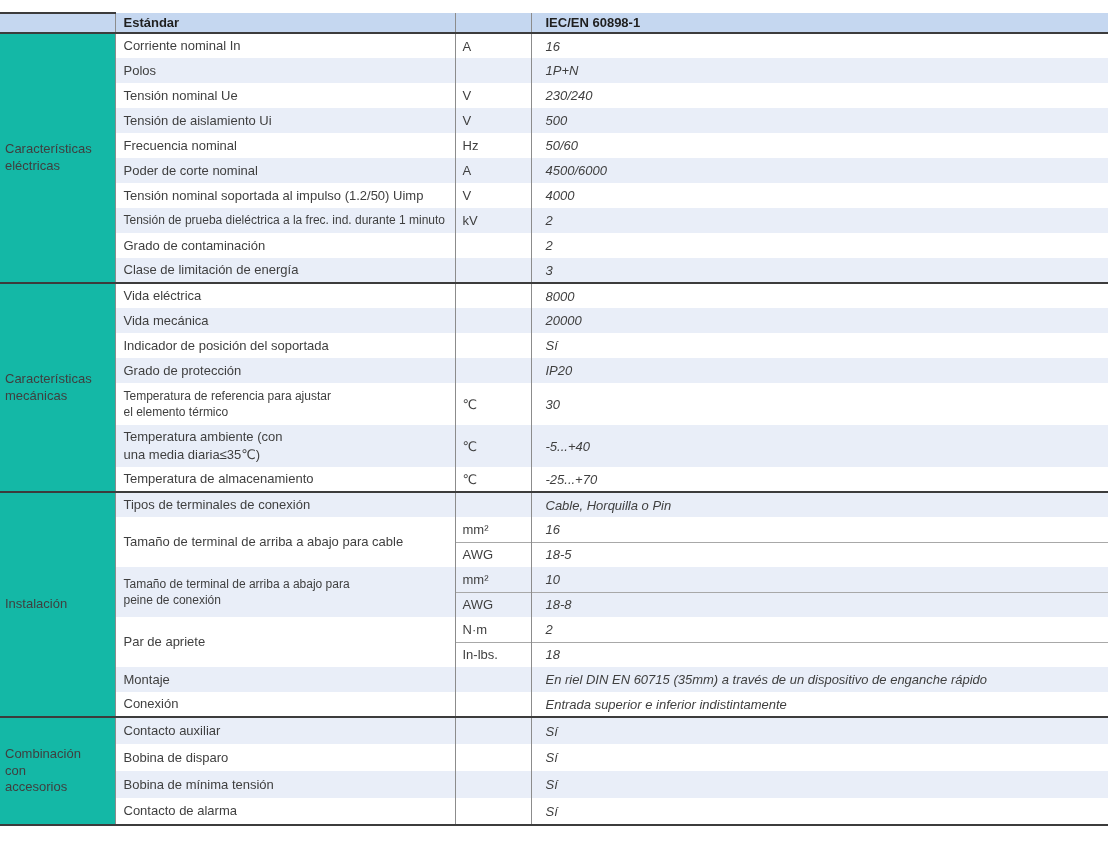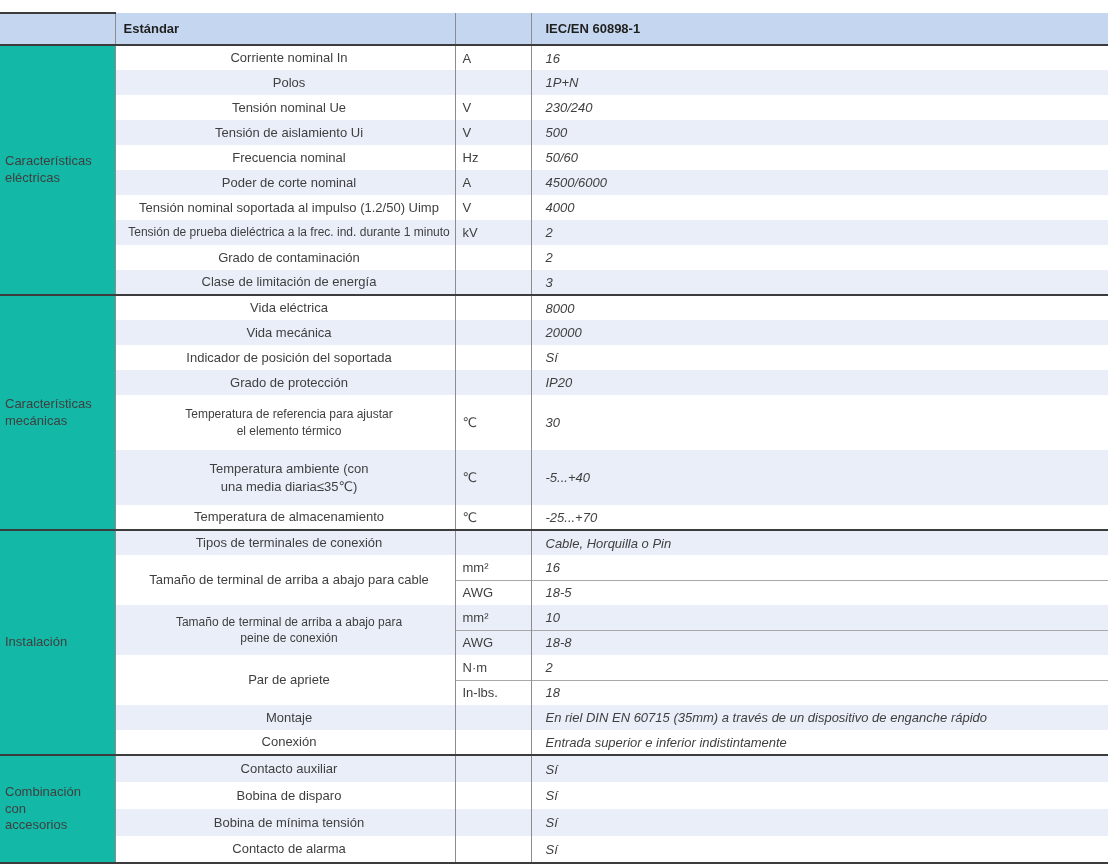--- a/index.html
+++ b/index.html
@@ -24,52 +24,51 @@
     font-size: 13px;
     color: var(--text);
   }
   col.c1 { width: 115px; }
   col.c2 { width: 340px; }
   col.c3 { width: 76px; }
   col.c4 { width: 577px; }
 
   th, td { padding: 0; vertical-align: middle; }
 
-  thead tr { height: 32px; }
+  thead tr { height: 20px; }
   thead th {
     background: var(--header-bg);
     text-align: left;
     font-weight: bold;
     color: var(--header-text);
     border-bottom: 2px solid var(--heavy);
   }
   th.h-cat   { border-top: 2px solid var(--heavy); border-right: 1px solid var(--grid); }
   th.h-param { padding-left: 8px;  border-right: 1px solid var(--grid); }
   th.h-unit  { border-right: 1px solid var(--grid); }
   th.h-value { padding-left: 14px; margin-left: 32px; }
 
   tbody tr { height: 25px; }
-  tbody tr.tall-row { height: 55px; }
+  tbody tr.tall-row { height: 42px; }
   tbody tr.sec-3 { height: 27px; }
 
   td.cat-cell {
     padding-left: 5px;
     background: #14b8a6;
     border-right: 1px solid var(--grid);
     border-top: 2px solid var(--heavy);
     border-bottom: 2px solid var(--heavy);
     white-space: pre-line;
     line-height: 1.3;
   }
   td.param-cell {
     padding-left: 8px;
     border-right: 1px solid var(--grid);
     white-space: pre-line;
     line-height: 1.35;
-    text-align: center;
   }
   td.param-cell.small { font-size: 12px; }
   td.unit-cell  { padding-left: 7px; border-right: 1px solid var(--grid); }
   td.value-cell { padding-left: 14px; font-style: italic; }
 
   tr.shaded td.param-cell, tr.shaded td.unit-cell, tr.shaded td.value-cell { background: var(--shade); }
   tr.plain  td.param-cell, tr.plain  td.unit-cell, tr.plain  td.value-cell { background: #ffffff; }
 
   tbody tr.section-start td { border-top: 2px solid var(--heavy); }
   tbody tr.divider td { border-top: 1px solid var(--sub); }

